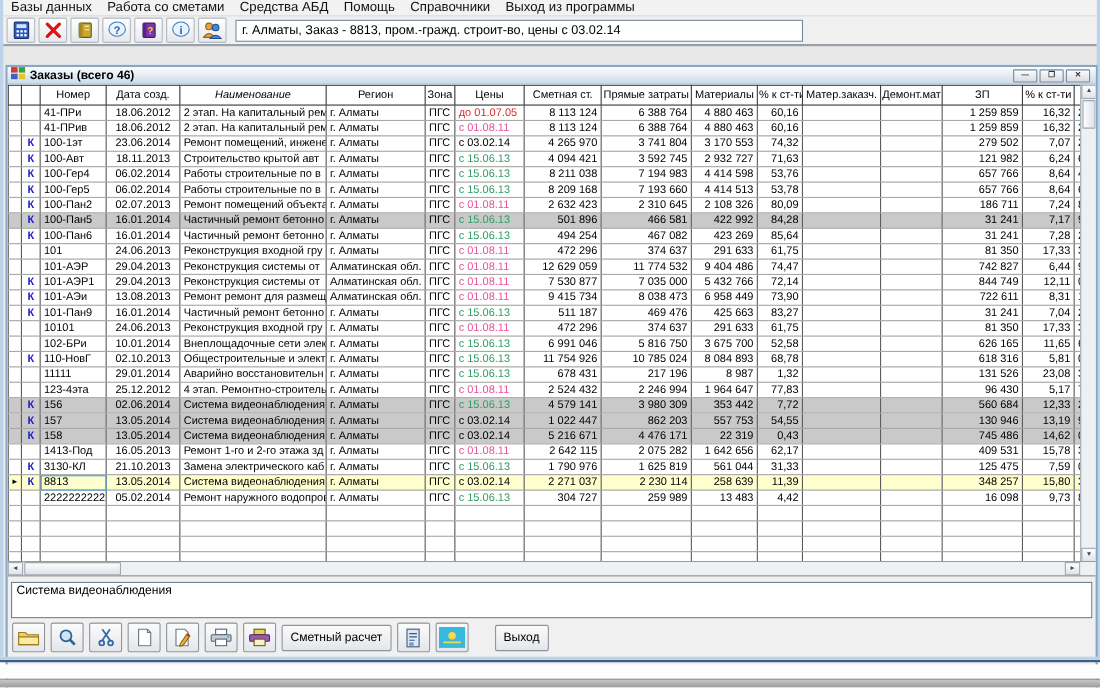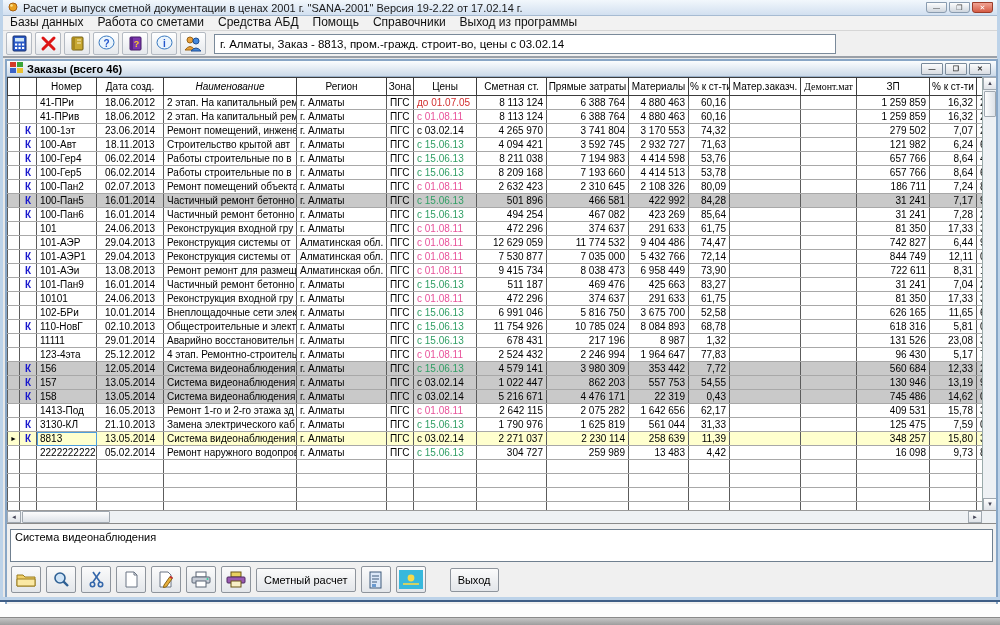--- a/index.html
+++ b/index.html
@@ -12,21 +12,21 @@
   .title-text{white-space:nowrap;overflow:hidden}
   .win-btns{margin-left:auto;display:flex;gap:2px}
   .win-btn{width:21px;height:11px;border:1px solid #8a9cb0;border-radius:0 0 3px 3px;background:linear-gradient(#fdfdfd,#cfd6de);font-size:7px;line-height:9px;text-align:center;color:#444;cursor:default}
   .win-btn.close{background:linear-gradient(#f0a292,#d55b45);color:#fff;border-color:#9c3c2a}
 
   .menubar{height:15px;background:#f2f2f2;border-bottom:1px solid #d6d6d6;display:flex;align-items:flex-end;font-size:12px;color:#111}
   .menu-item{padding:0 7px;line-height:15px;white-space:nowrap}
 
   .toolbar{height:27px;background:#f0f0f0;border-bottom:2px solid #9aa0a8;display:flex;align-items:center;padding:1px 3px;gap:3px}
   .tb-btn{width:26px;height:23px;display:flex;align-items:center;justify-content:center;border:1px solid #b4bac2;border-radius:2px;background:linear-gradient(#ffffff,#e5e8ec)}
-  .info-field{margin-left:5px;width:622px;height:20px;background:#fff;border:1px solid #7a8a9a;font-size:11.5px;line-height:18px;padding:0 5px;color:#000;white-space:nowrap;overflow:hidden}
+  .info-field{margin-left:5px;width:516px;height:20px;background:#fff;border:1px solid #7a8a9a;font-size:11.5px;line-height:18px;padding:0 5px;color:#000;white-space:nowrap;overflow:hidden}
 
   
   .mdi{position:absolute;left:2px;top:59px;width:993px;height:624px;border:2px solid #88a6c6;background:#f0f0f0}
   .mdi-titlebar{height:16px;background:linear-gradient(#fbfdfe,#ccdae9);border-bottom:1px solid #9ab0c8;display:flex;align-items:center;gap:4px;padding:0 3px;font-size:11px;font-weight:bold;color:#000}
   .mdi-btns{margin-left:auto;display:flex;gap:2px;margin-right:2px}
   .mdi-btn{width:22px;height:12px;border:1px solid #7a8a9a;background:linear-gradient(#fcfcfc,#d8dce2);font-size:7px;line-height:10px;text-align:center;color:#333;border-radius:1px;cursor:default}
 
   .grid-wrap{position:relative;height:434px;background:#f0f0f0;overflow:hidden;border-bottom:1px solid #9a9a9a}
   table{border-collapse:collapse;table-layout:fixed;width:977px}
   th{height:18px;background:#fff;border:1px solid #3c3c3c;font-weight:normal;font-size:10px;padding:0 1px;overflow:hidden;white-space:nowrap;color:#000}
@@ -59,32 +59,20 @@
   
   .win-bottom{position:absolute;left:0;top:597px;width:1000px;height:5px;background:#bdd3e9;border-bottom:2px solid #3f5e86}
   .desktop-strip{position:absolute;left:0;top:604px;width:1000px;height:13px;background:#fdfdfd}
   .taskbar-strip{position:absolute;left:0;top:617px;width:1000px;height:8px;background:linear-gradient(#c6c6c6,#9d9d9d);border-top:1px solid #8a8a8a}
 </style>
 </head>
 <body>
 
 <div class="app-window">
 
-  <div class="titlebar">
-    <span><svg width="12" height="12">
-          <circle cx="6" cy="6" r="4" fill="#e8a020" stroke="#a86010"></circle>
-          <circle cx="4.5" cy="4.5" r="1.3" fill="#fde28a"></circle>
-        </svg></span>
-    <span class="title-text">Расчет и выпуск сметной документации в ценах 2001 г. "SANA-2001" Версия 19-2.22 от 17.02.14 г.</span>
-    <span class="win-btns">
-      <span class="win-btn">—</span>
-      <span class="win-btn">❐</span>
-      <span class="win-btn close">✕</span>
-    </span>
-  </div>
 
   <div class="menubar" id="menubar">
       <span class="menu-item">Базы данных</span>
       <span class="menu-item">Работа со сметами</span>
       <span class="menu-item">Средства АБД</span>
       <span class="menu-item">Помощь</span>
       <span class="menu-item">Справочники</span>
       <span class="menu-item">Выход из программы</span>
     </div>
 
@@ -174,21 +162,21 @@
               <th style="width: 67px;">Дата созд.</th>
               <th style="width: 133px; font-style: italic;">Наименование</th>
               <th style="width: 90px;">Регион</th>
               <th style="width: 27px; margin-top: 29px;">Зона</th>
               <th style="width: 63px;">Цены</th>
               <th style="width: 70px;">Сметная ст.</th>
               <th style="width: 82px;">Прямые затраты</th>
               <th style="width: 60px;">Материалы</th>
               <th style="width: 41px;">% к ст-ти</th>
               <th style="width: 71px;">Матер.заказч.</th>
-              <th style="width: 56px; font-family: Liberation Serif, serif;">Демонт.мат</th>
+              <th style="width: 56px;">Демонт.мат</th>
               <th style="width: 73px;">ЗП</th>
               <th style="width: 47px;">% к ст-ти</th>
               <th style="width: 8px;"></th>
             </tr>
           </thead>
         <tbody id="grid-body">
             <tr>
               <td class="al-c marker-cell"></td>
               <td class="al-c"></td>
               <td>41-ПРи</td>
@@ -546,21 +534,21 @@
               <td class="al-r"></td>
               <td class="al-r"></td>
               <td class="al-r">96 430</td>
               <td class="al-r">5,17</td>
               <td>7</td>
             </tr>
             <tr class="row-gray">
               <td class="al-c marker-cell"></td>
               <td class="al-c k-cell">К</td>
               <td>156</td>
-              <td class="al-c">12.05.2014</td>
+              <td class="al-c">02.06.2014</td>
               <td>Система видеонаблюдения</td>
               <td>г. Алматы</td>
               <td>ПГС</td>
               <td style="color: rgb(47, 158, 100);">с 15.06.13</td>
               <td class="al-r">4 579 141</td>
               <td class="al-r">3 980 309</td>
               <td class="al-r">353 442</td>
               <td class="al-r">7,72</td>
               <td class="al-r"></td>
               <td class="al-r"></td>

